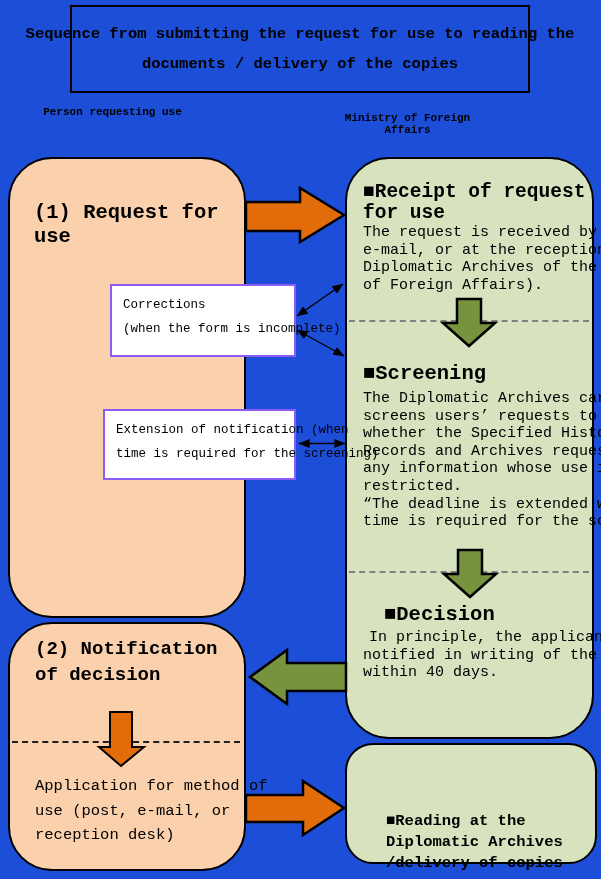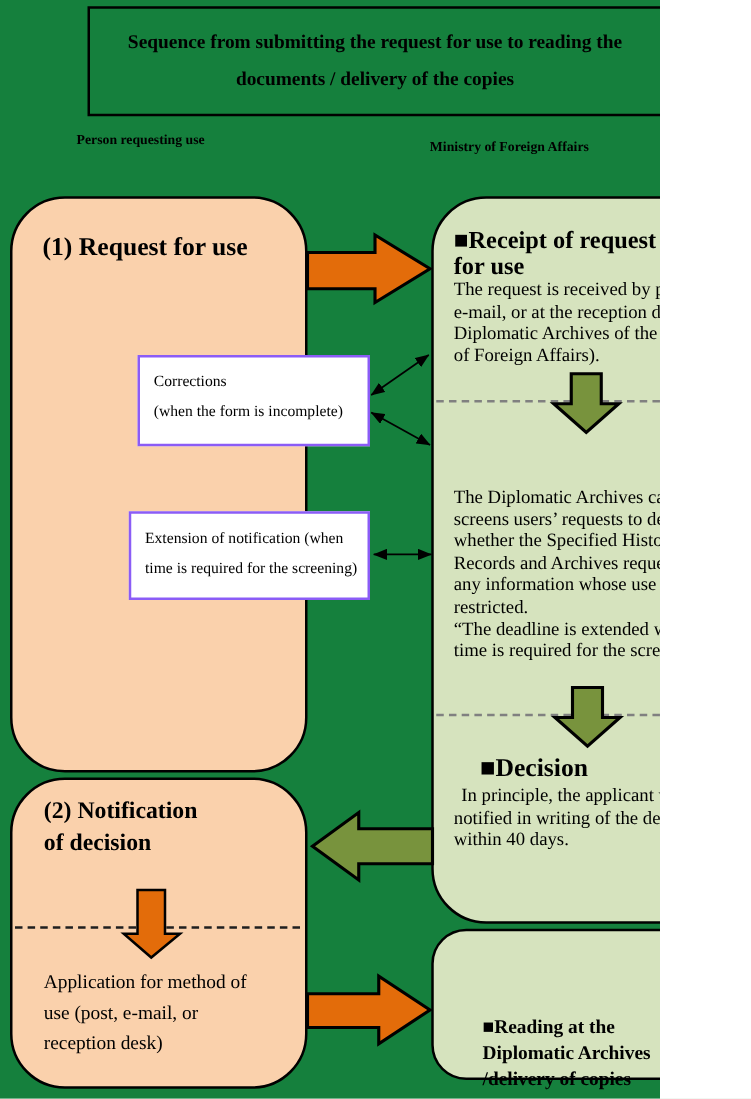--- a/index.html
+++ b/index.html
@@ -1,18 +1,18 @@
 <!DOCTYPE html>
 <html style="--peach: #FAD1AC; --green_light: #D6E3BE; --orange_arrow: #E36C0A; --green_arrow: #78933D; --dash_gray: #808080; --dash_dark: #1F1F1F;"><head>
 <meta charset="utf-8">
 <style>
   html,body{margin:0;padding:0;background:#ffffff;}
   .canvas{
-    position:relative;width:528px;height:879px;background:#15803d;overflow:hidden;
-    font-family:Liberation Serif, serif;color:#000;
+    position:relative;width:601px;height:879px;background:#1d4ed8;overflow:hidden;
+    font-family:Liberation Mono, monospace;color:#000;
   }
   .abs{position:absolute;}
   .pre{white-space:pre;}
 
   
   .title-box{
     left:70px;top:5px;width:456px;height:84px;border:2px solid #000;
     display:flex;align-items:center;justify-content:center;text-align:center;
   }
   .title-text{font-weight:bold;font-size:15.5px;line-height:30px;}
@@ -71,36 +71,37 @@
 
   <div class="abs title-box">
     <div class="title-text pre">Sequence from submitting the request for use to reading the
 documents / delivery of the copies</div>
   </div>
 
   <div class="abs col-header hdr-left">Person requesting use</div>
   <div class="abs col-header hdr-right">Ministry of Foreign Affairs</div>
 
   <div class="abs bigbox peach box-request">
-    <div class="abs h-xl" style="left:24px;top:27px;">(1) Request for use</div>
+    <div class="abs h-xl" style="left:24px;top:42px;">(1) Request for use</div>
   </div>
 
   <div class="abs bigbox greenlight box-green-main">
     <div class="abs h-lg pre" style="left:16px;top:23px;">■Receipt of request
 for use</div>
     <div class="abs body-sm pre" style="left:16px;top:65px;">The request is received by post,
 e-mail, or at the reception desk (the
 Diplomatic Archives of the Ministry
 of Foreign Affairs).</div>
 
     <div class="abs dash" style="left:2px;top:161px;width:240px;"></div>
     <svg class="abs" style="left:94px;top:138px;" width="56" height="52">
       <polygon class="fill-green" points="16,2 40,2 40,26 54,26 28,49 2,26 16,26"></polygon>
     </svg>
 
+    <div class="abs h-xl" style="left:16px;top:203px;">■Screening</div>
     <div class="abs body-sm pre" style="left:16px;top:231px;">The Diplomatic Archives carefully
 screens users’ requests to determine
 whether the Specified Historical Public
 Records and Archives requested include
 any information whose use is legally
 restricted.
 “The deadline is extended when more
 time is required for the screening.”</div>
 
     <div class="abs dash" style="left:2px;top:412px;width:240px;"></div>

